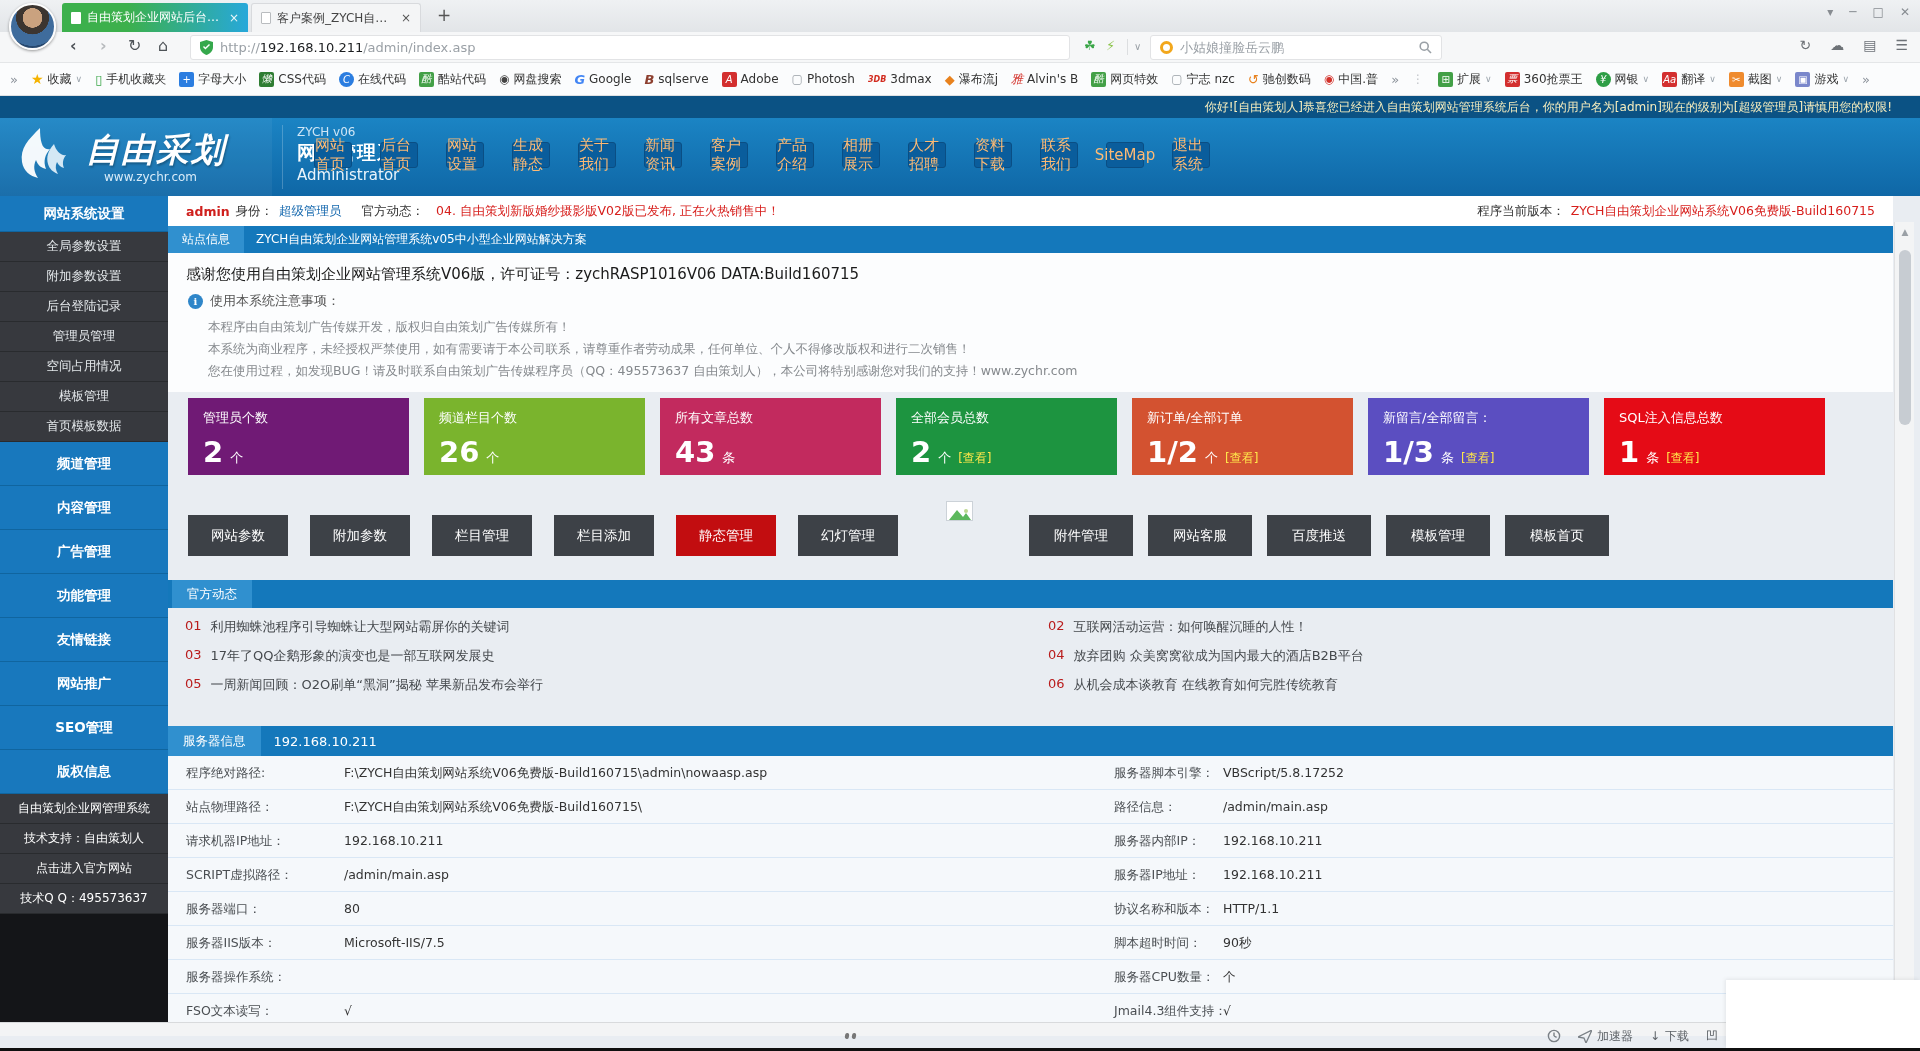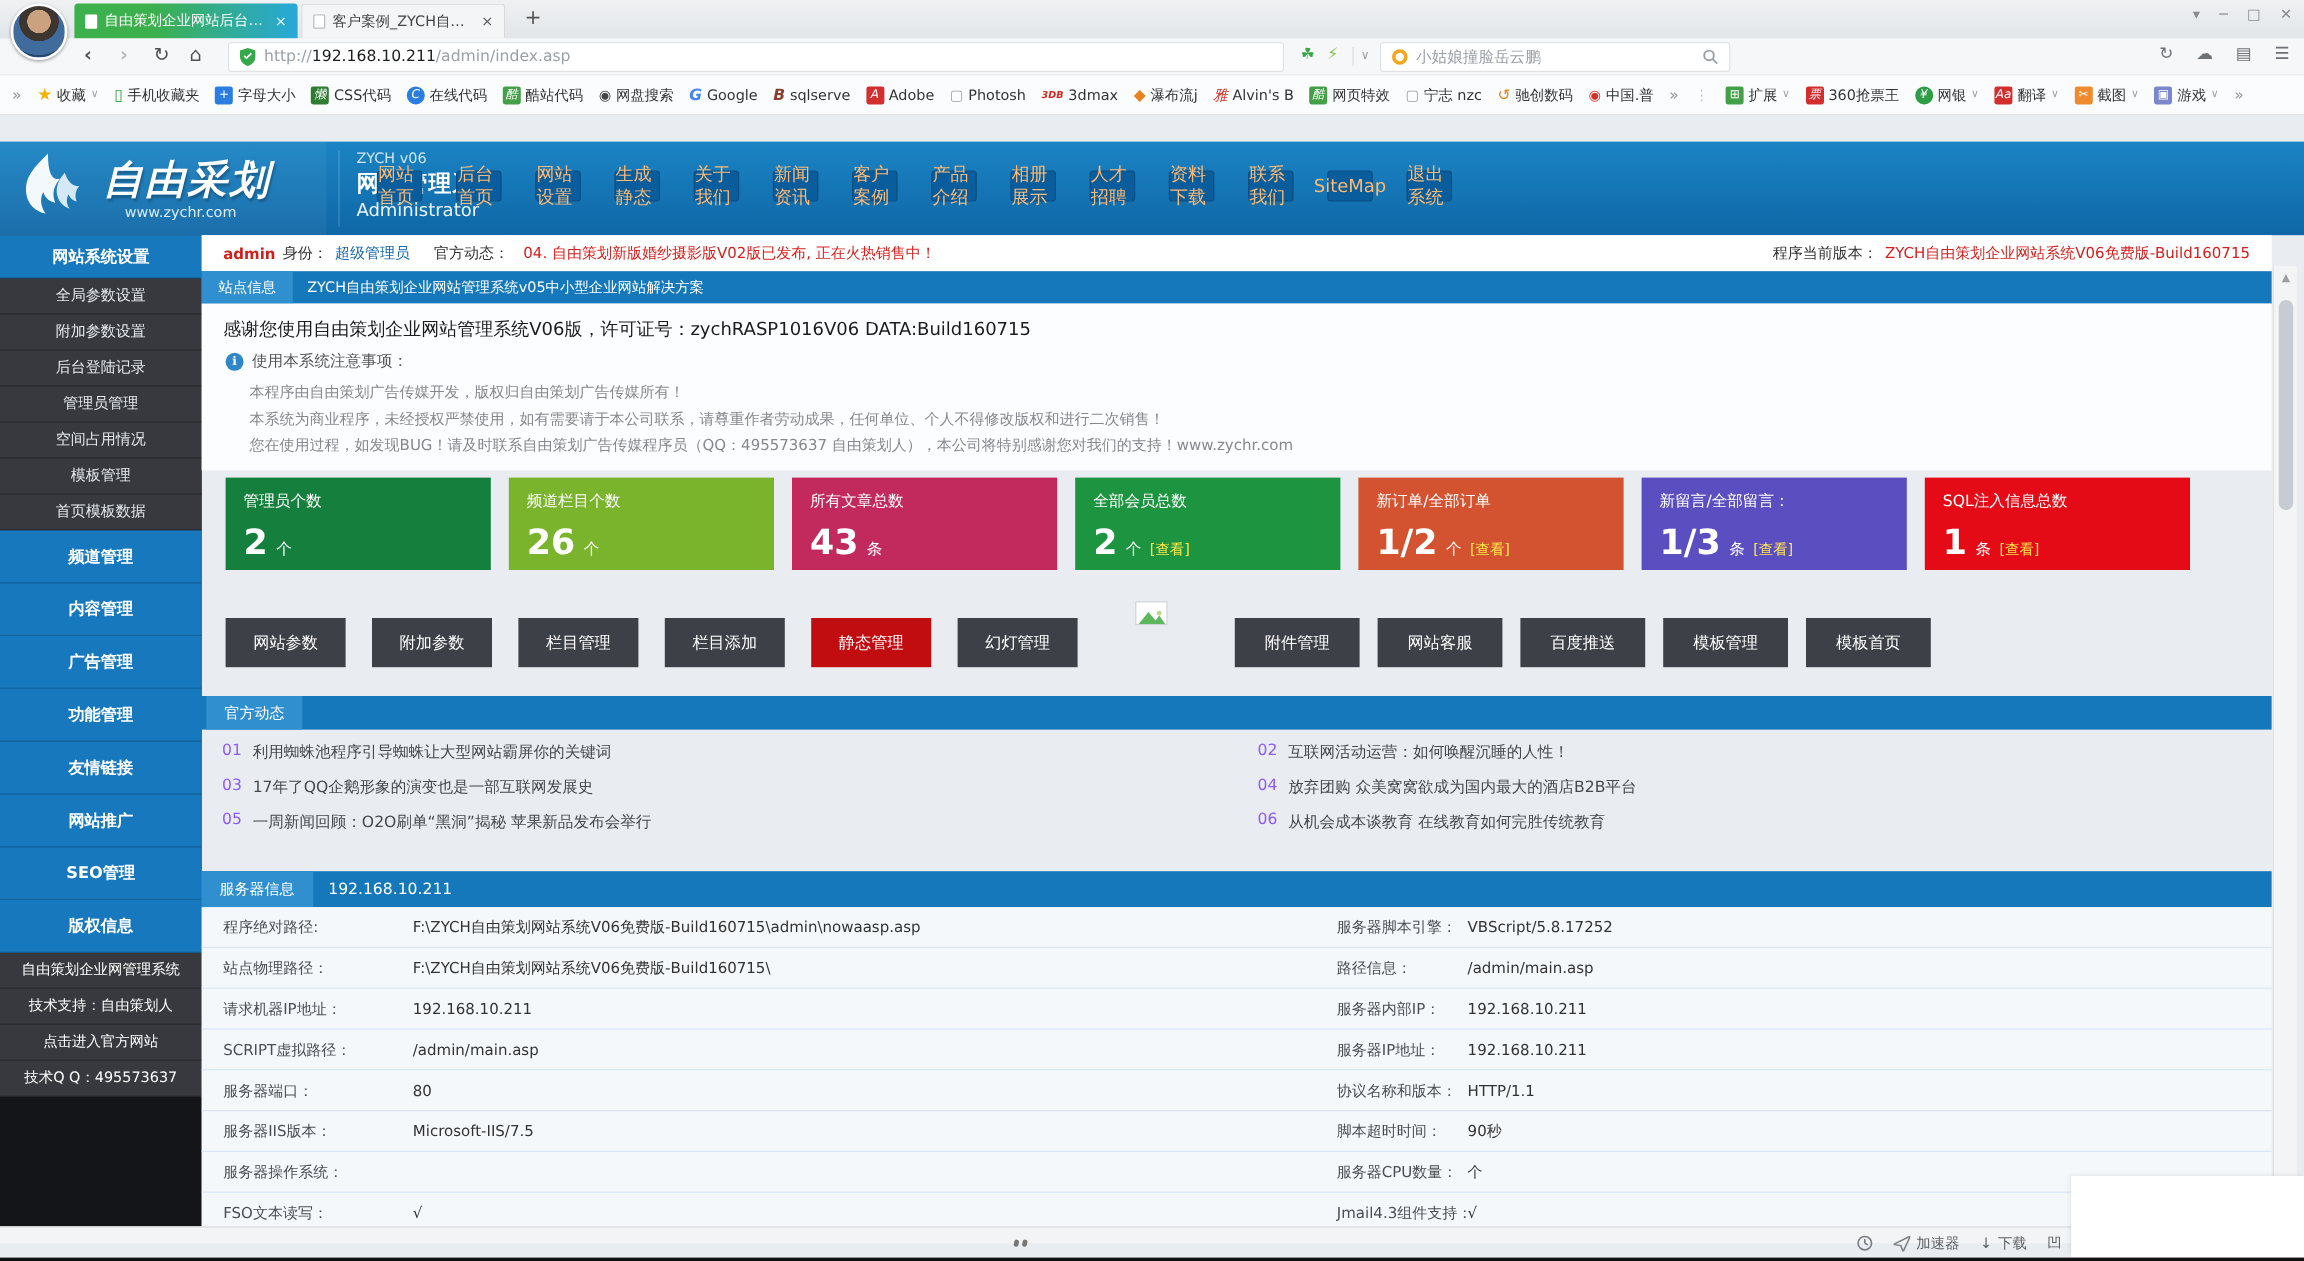--- a/index.html
+++ b/index.html
@@ -99,33 +99,33 @@
 .iinfo{width:15px;height:15px;border-radius:50%;background:#2f86c9;color:#fff;font-size:10px;font-weight:bold;display:flex;align-items:center;justify-content:center;font-family:"DejaVu Serif",serif}
 .nl{position:absolute;left:40px;font-size:12.5px;color:#85898d}
 
 
 .card{position:absolute;top:398px;width:221px;height:77px;color:#fff;padding:11px 15px;cursor:default}
 .card .lb{font-size:13px}
 .card .vl{position:absolute;left:15px;bottom:8px;display:flex;align-items:baseline;gap:7px}
 .card .num{font-size:29px;font-weight:bold;line-height:1}
 .card .unit{font-size:13px}
 .card .view{font-size:12px;color:#ffe74a;cursor:pointer}
-.c1{background:#15803d}.c2{background:#7ab42d}.c3{background:#c22a5e}.c4{background:#1d9440}
+.c1{background:#701a75}.c2{background:#7ab42d}.c3{background:#c22a5e}.c4{background:#1d9440}
 .c5{background:#d35230}.c6{background:#5b4ec1}.c7{background:#e50b16}
 
 
 .qb{position:absolute;top:515px;height:41px;background:#3d4147;color:#fff;font-size:13.5px;display:flex;align-items:center;justify-content:center;cursor:pointer}
 .qb.hot{background:#c20d10}
 .brokimg{position:absolute;left:946px;top:501px;width:27px;height:20px;background:#fff;border:1px solid #ccd2d8;display:flex;align-items:flex-end;justify-content:center;overflow:hidden}
 
 
 .nhdr{position:absolute;left:168px;top:580px;width:1725px;height:28px;background:#1478bb;color:#fff}
 .nchip{position:absolute;left:4px;top:0;height:28px;background:#3090cf;font-size:12.5px;display:flex;align-items:center;padding:0 15px}
 .nitem{position:absolute;font-size:13px;color:#45494d;display:flex;gap:9px;cursor:pointer}
-.nno{color:#8b5cf6}
+.nno{color:#b91c1c}
 .shdr{position:absolute;left:168px;top:726px;width:1725px;height:30px;background:#1478bb;color:#fff;display:flex;align-items:center}
 .schip{background:#3090cf;height:100%;display:flex;align-items:center;padding:0 15px;font-size:12.5px}
 .sip{margin-left:13px;font-size:13px}
 .stable{position:absolute;left:168px;top:756px;width:1725px;height:273px;background:#f5f8fb}
 .trow{height:34px;border-bottom:1px solid #d9e7f5;position:relative;font-size:12.5px;color:#4a4e52;line-height:33px}
 .trow .cl1{position:absolute;left:18px}
 .trow .cv1{position:absolute;left:176px;color:#333}
 .trow .cl2{position:absolute;left:946px}
 .trow .cv2{position:absolute;left:1055px;color:#333}
 
@@ -300,20 +300,21 @@
         <u class="caret">∨</u>
       </span>
     <span class="bm">
         <i class="bi s-game">▣</i>
         <b>游戏</b>
         <u class="caret">∨</u>
       </span>
     <span class="more">»</span>
   </div>
 
+  <div class="wstrip">你好![自由策划人]恭喜您已经进入自由策划网站管理系统后台，你的用户名为[admin]现在的级别为[超级管理员]请慎用您的权限!</div>
 
   <div class="hdr">
     <div class="logopanel"></div>
     <svg class="flame" width="72" height="62" viewBox="0 0 72 62">
       <path d="M30 2C18 14 10 22 12 36c1.5 9 8 14 16 16-4-6-5-12-2-18 2 6 6 8 10 9-3-8-1-14 4-20-8 2-10-8-10-21z" fill="#fff" opacity=".95"></path>
       <path d="M44 18c-6 7-8 13-6 20 1.5 5 5 8 10 10-2.5-4-3-8-1-12 1.5 3.5 4 5 7 6-2-5-1-9 2-13-5 1-10-4-12-11z" fill="#e8f4fc" opacity=".9"></path>
     </svg>
     <div class="brand">自由采划</div>
     <div class="brandurl">www.zychr.com</div>
     <div class="sys">

